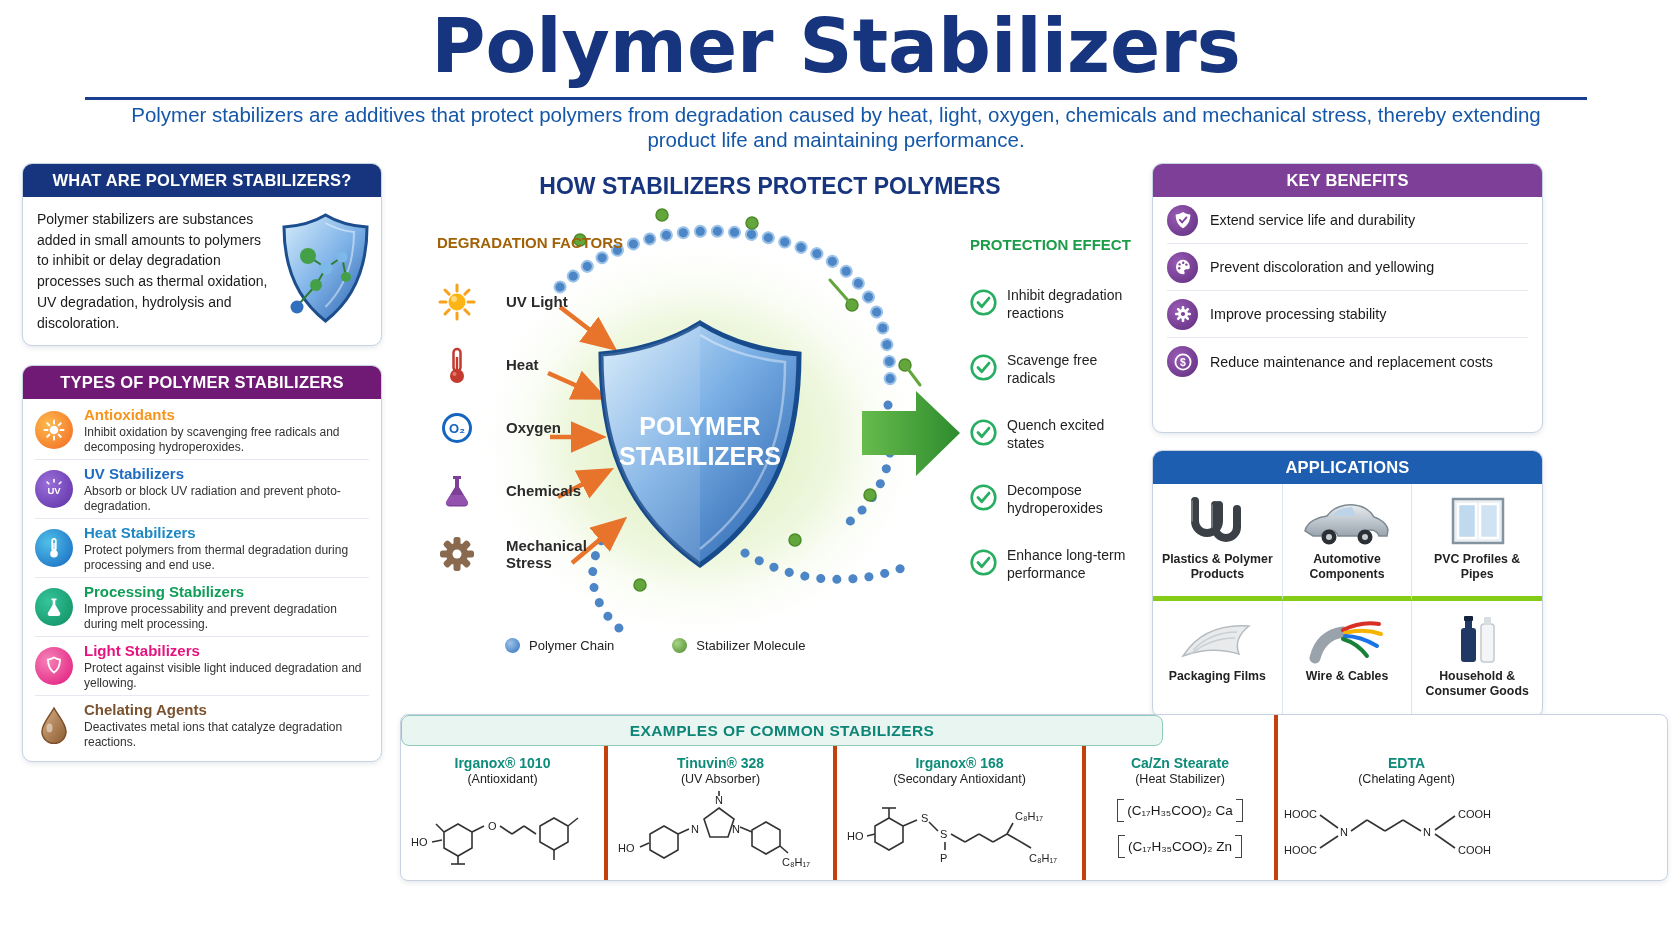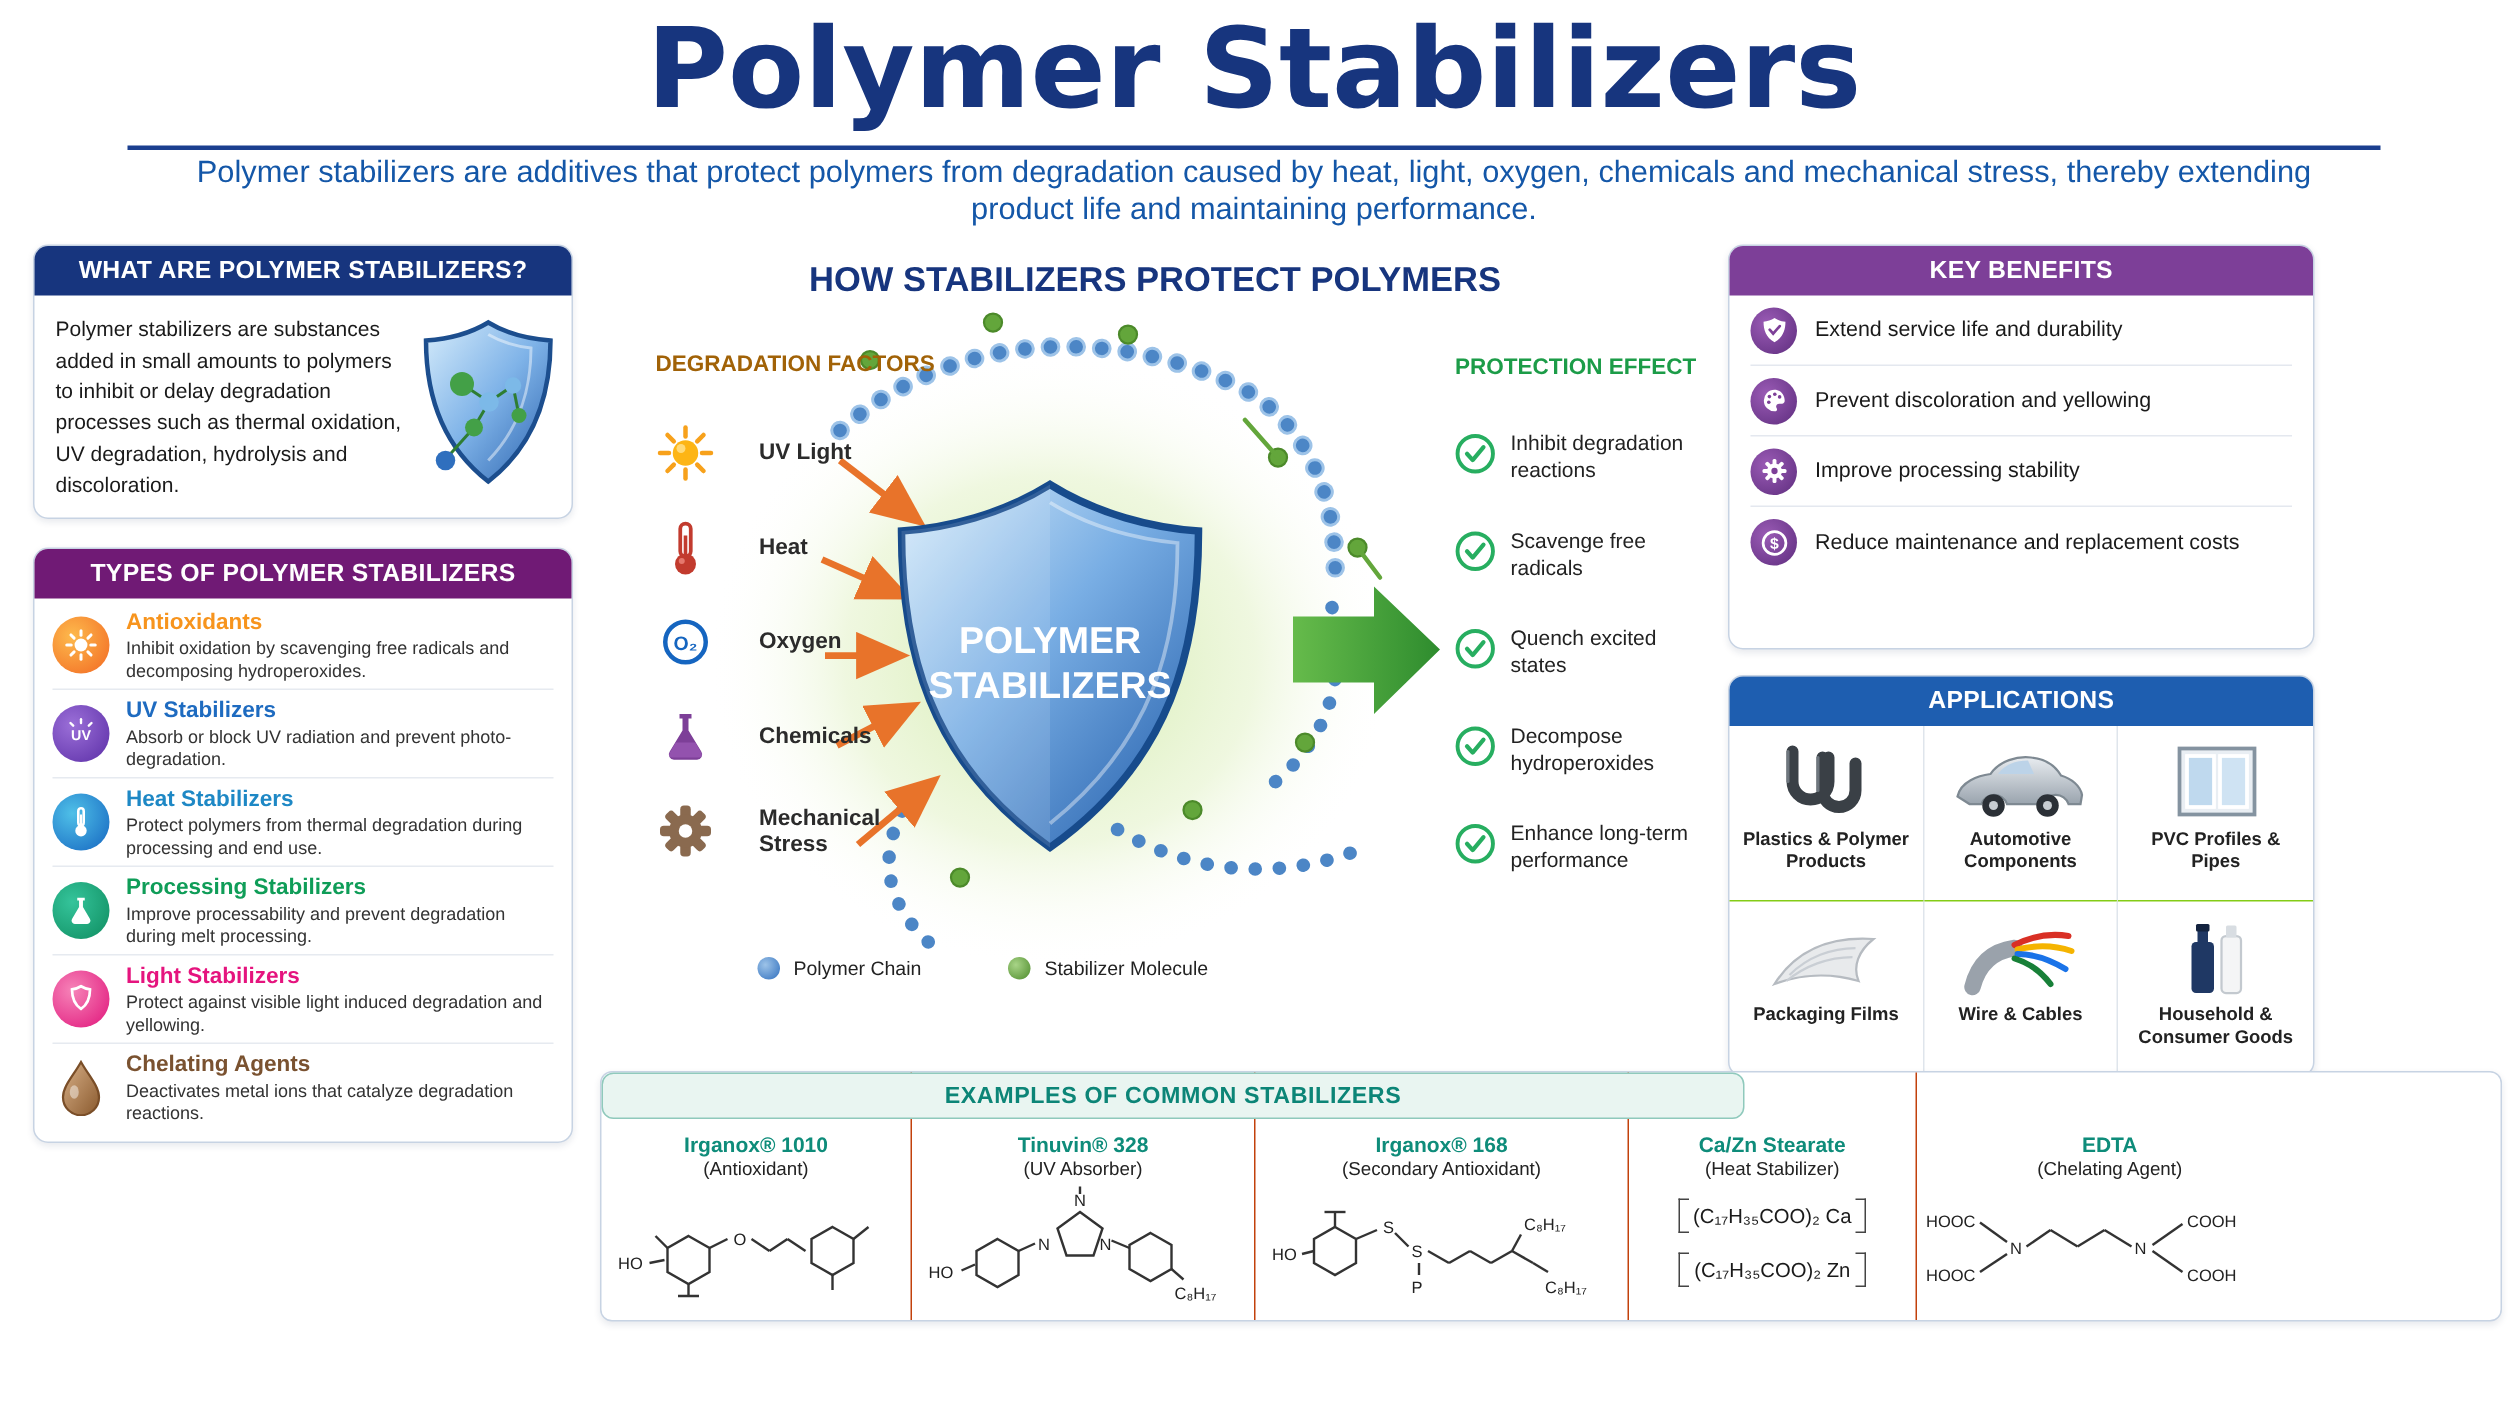--- a/index.html
+++ b/index.html
@@ -72,33 +72,33 @@
   .benefit-row { display:flex; align-items:center; gap:12px; height:47px; border-bottom:1px solid #E4E8EF; }
   .benefit-row:last-child { border-bottom:none; }
   .benefit-icon { width:31px; height:31px; border-radius:50%; flex:none;
     background:radial-gradient(circle at 35% 35%, #9A5BB5, #5E2D7E); display:flex; align-items:center; justify-content:center; }
   .benefit-label { font-size:14.3px; color:#1a1a1a; font-weight:500; }
 
   
   .p-apps { left:1152px; top:450px; width:391px; height:268px; }
   .apps-grid { display:grid; grid-template-columns:1fr 1fr 1fr; grid-template-rows:117px 117px; }
   .app-cell { display:flex; flex-direction:column; align-items:center; padding-top:8px;
-    border-right:1px solid #DFE5EC; border-bottom:1px solid #84cc16; }
+    border-right:1px solid #DFE5EC; border-bottom:5px solid #84cc16; }
   .app-cell:nth-child(3n) { border-right:none; }
   .app-cell:nth-child(n+4) { border-bottom:none; }
   .app-icon { height:58px; display:flex; align-items:center; }
   .app-label { font-size:12.3px; font-weight:bold; color:#222; text-align:center; line-height:1.22; width:114px; margin-top:2px; }
 
   
   .p-examples { left:400px; top:714px; width:1268px; height:167px; border-radius:8px; }
   .examples-header { position:absolute; left:0; top:0; width:762px; height:31px; background:#E9F5F1;
     border:1.5px solid #8FC9BC; border-radius:8px; display:flex; align-items:center; justify-content:center;
     font-size:15.5px; font-weight:bold; color:#0C8577; letter-spacing:.4px; z-index:2; }
   .ex-cols { display:flex; height:100%; }
-  .ex-col { padding-top:40px; text-align:center; border-right:1px solid #c2410c; }
+  .ex-col { padding-top:40px; text-align:center; border-right:4px solid #c2410c; }
   .ex-col:last-child { border-right:none; }
   .exw0{width:207px;} .exw1{width:229px;} .exw2{width:249px;} .exw3{width:192px;} .exw4{width:257px;}
   .ex-name { font-size:14px; font-weight:bold; color:#0E8C7A; }
   .ex-type { font-size:12.5px; color:#222; margin-top:1px; }
   .chem-svg { margin-top:4px; }
   .chem-line { stroke:#333; stroke-width:1.6; fill:none; }
   .chem-ring { stroke:#333; stroke-width:1.6; fill:none; }
   .chm { font-size:11px; fill:#222; font-weight:500; }
   .formula-row { display:flex; justify-content:center; margin-top:13px; }
   .formula-wrap { position:relative; padding:4px 10px; font-size:13.5px; color:#1a1a1a; }

